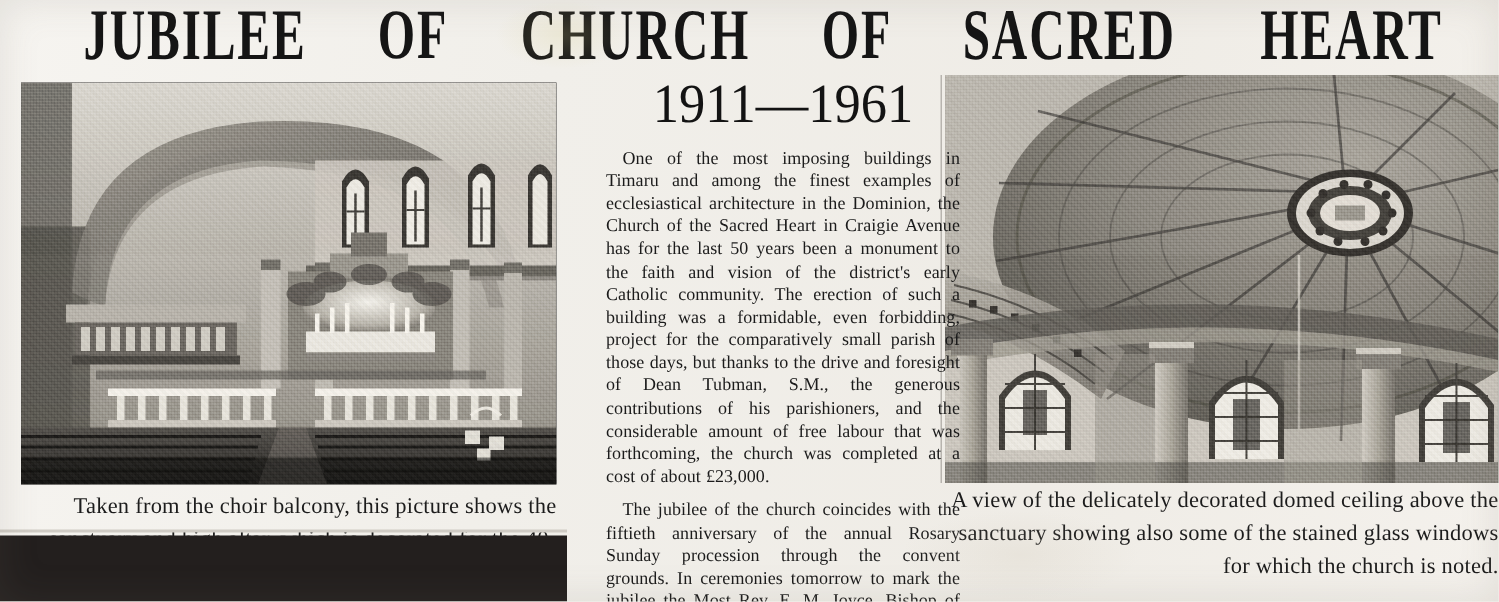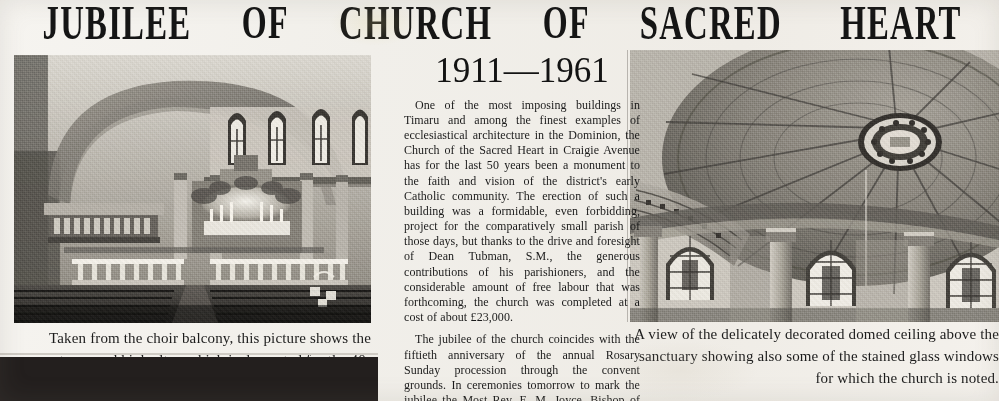--- a/index.html
+++ b/index.html
@@ -12,21 +12,21 @@
   }
   #clipping{
     position:absolute;inset:0;
     background:linear-gradient(100deg,#f6f4f0 0%,#f1efea 35%,#efece6 70%,#f4f1ec 100%);
   }
 
   
   .headline{
     position:absolute;left:0;top:2px;width:999px;height:42px;
     display:flex;align-items:center;justify-content:space-between;
-    padding:0 22px 0 24px;box-sizing:border-box;
+    padding:0 22px 0 37px;box-sizing:border-box;
     white-space:nowrap;
   }
   .headline .w{
     font-family:"Liberation Serif", serif;
     font-size:41px;
     font-weight:700;
     color:#151515;
     letter-spacing:1.5px;
     transform:scaleX(0.80) scaleY(1.18);
     transform-origin:center center;

